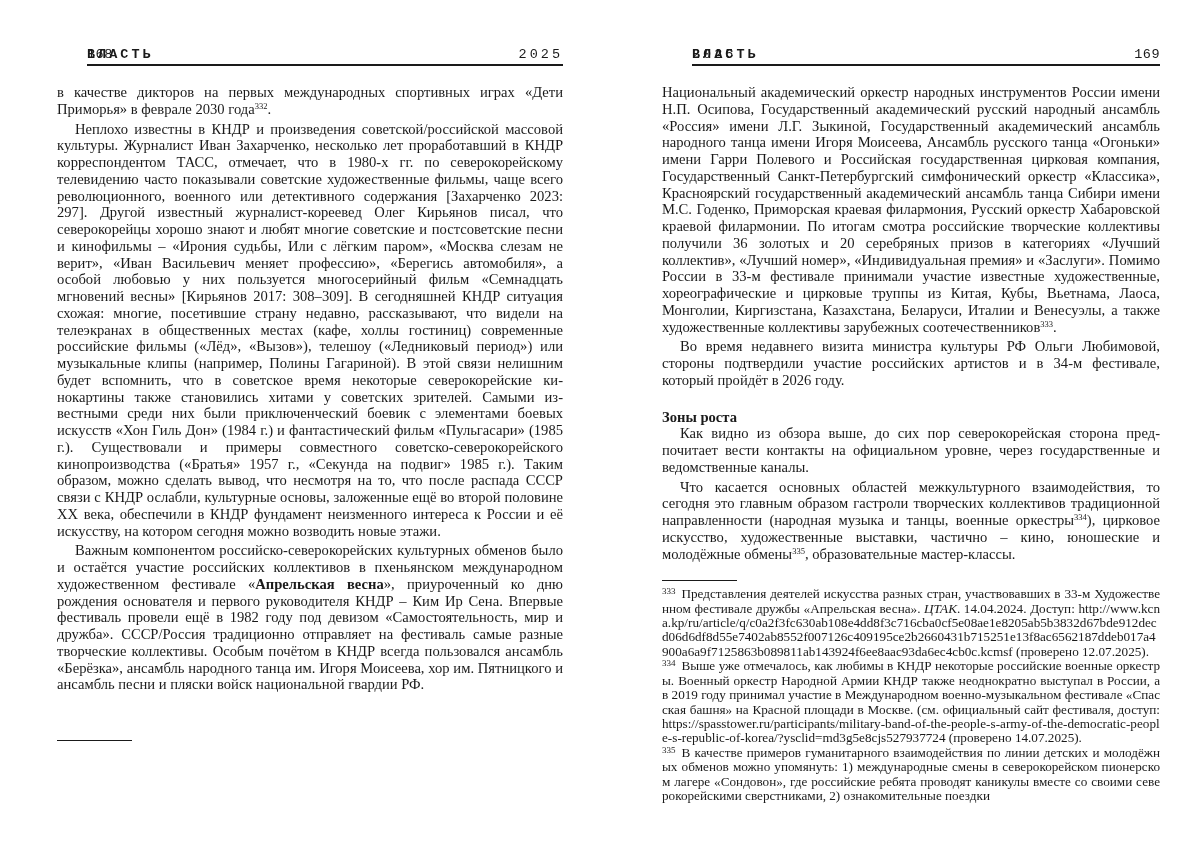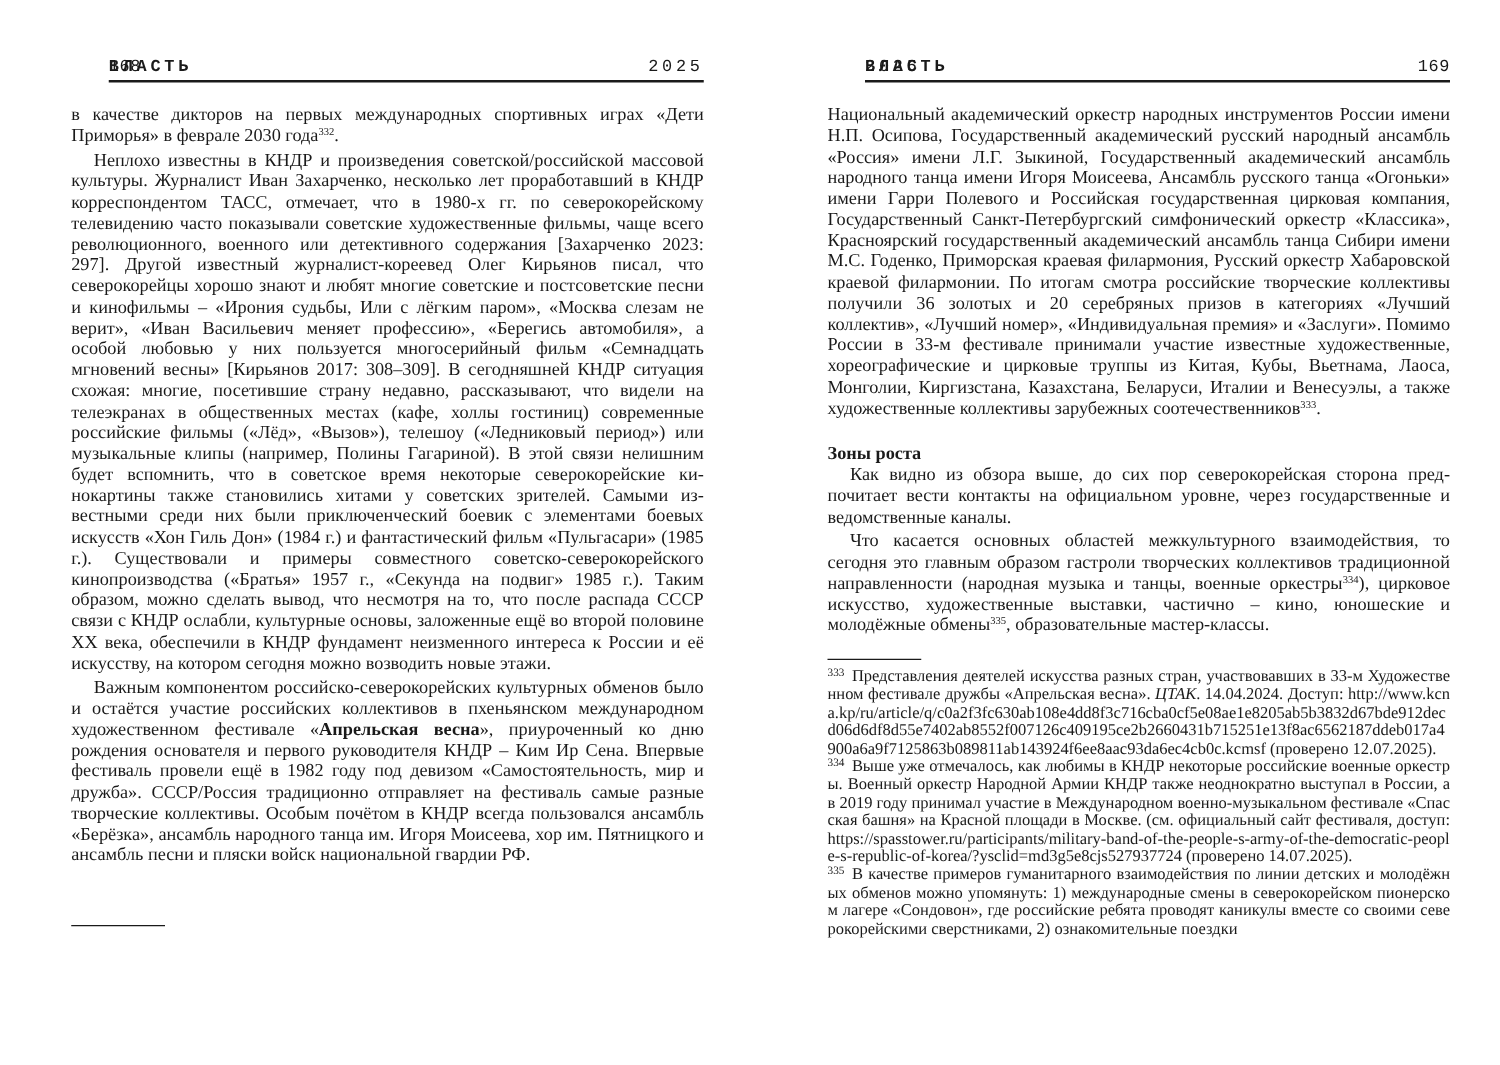--- a/index.html
+++ b/index.html
@@ -54,20 +54,21 @@
 
 <div class="page right">
   <div class="running-head rh-right">
     <span class="year">2025</span>
     <span class="title">ВЛАСТЬ</span>
     <span class="num">169</span>
   </div>
 
   <div class="body">
     <p><span>Национальный академический оркестр народных инструментов России имени Н.П. Осипова, Государственный академический русский народ­ный ансамбль «Россия» имени Л.Г. Зыкиной, Государственный акаде­мический ансамбль народного танца имени Игоря Моисеева, Ансамбль русского танца «Огоньки» имени Гарри Полевого и Российская государ­ственная цирковая компания, Государственный Санкт-Петербургский симфонический оркестр «Классика», Красноярский государственный академический ансамбль танца Сибири имени М.С. Годенко, Примор­ская краевая филармония, Русский оркестр Хабаровской краевой филар­монии. По итогам смотра российские творческие коллективы получили 36 золотых и 20 серебряных призов в категориях «Лучший коллектив», «Лучший номер», «Индивидуальная премия» и «Заслуги». Помимо Рос­сии в 33-м фестивале принимали участие известные художественные, хореографические и цирковые труппы из Китая, Кубы, Вьетнама, Лаоса, Монголии, Киргизстана, Казахстана, Беларуси, Италии и Венесуэлы, а также художественные коллективы зарубежных соотечественников</span><sup>333</sup><span>.</span></p>
+    <p class="ind gap"><span>Во время недавнего визита министра культуры РФ Ольги Любимовой, стороны подтвердили участие российских артистов и в 34-м фестивале, который пройдёт в 2026 году.</span></p>
 
     <p class="heading" style="margin-top:26px;">Зоны роста</p>
     <p class="ind"><span>Как видно из обзора выше, до сих пор северокорейская сторона пред­почитает вести контакты на официальном уровне, через государственные и ведомственные каналы.</span></p>
     <p class="ind gap"><span>Что касается основных областей межкультурного взаимодействия, то сегодня это главным образом гастроли творческих коллективов традици­онной направленности (народная музыка и танцы, военные оркестры</span><sup>334</sup><span>), цирковое искусство, художественные выставки, частично – кино, юно­шеские и молодёжные обмены</span><sup>335</sup><span>, образовательные мастер-классы.</span></p>
 
     <div class="fn-rule"></div>
     <p class="fn"><span class="fnnum">333</span><span>Представления деятелей искусства разных стран, участвовавших в 33-м Ху­дожественном фестивале дружбы «Апрельская весна». </span><i>ЦТАК</i><span>. 14.04.2024. Доступ: http://www.kcna.kp/ru/article/q/c0a2f3fc630ab108e4dd8f3c716cba0cf5e08ae1e8205ab5b3832d67bde912decd06d6df8d55e7402ab8552f007126c409195ce2b2660431b715251e13f8ac6562187ddeb017a4900a6a9f7125863b089811ab143924f6ee8aac93da6ec4cb0c.kcmsf (проверено 12.07.2025).</span></p>
     <p class="fn"><span class="fnnum">334</span><span>Выше уже отмечалось, как любимы в КНДР некоторые российские воен­ные оркестры. Военный оркестр Народной Армии КНДР также неоднократно выступал в России, а в 2019 году принимал участие в Международном военно-му­зыкальном фестивале «Спасская башня» на Красной площади в Москве. (см. официальный сайт фестиваля, доступ: https://spasstower.ru/participants/military-band-of-the-people-s-army-of-the-democratic-people-s-republic-of-korea/?ysclid=md3g5e8cjs527937724 (проверено 14.07.2025).</span></p>
     <p class="fn"><span class="fnnum">335</span><span>В качестве примеров гуманитарного взаимодействия по линии детских и молодёжных обменов можно упомянуть: 1) международные смены в северокорей­ском пионерском лагере «Сондовон», где российские ребята проводят каникулы вместе со своими северокорейскими сверстниками, 2) ознакомительные поездки</span></p>
   </div>

